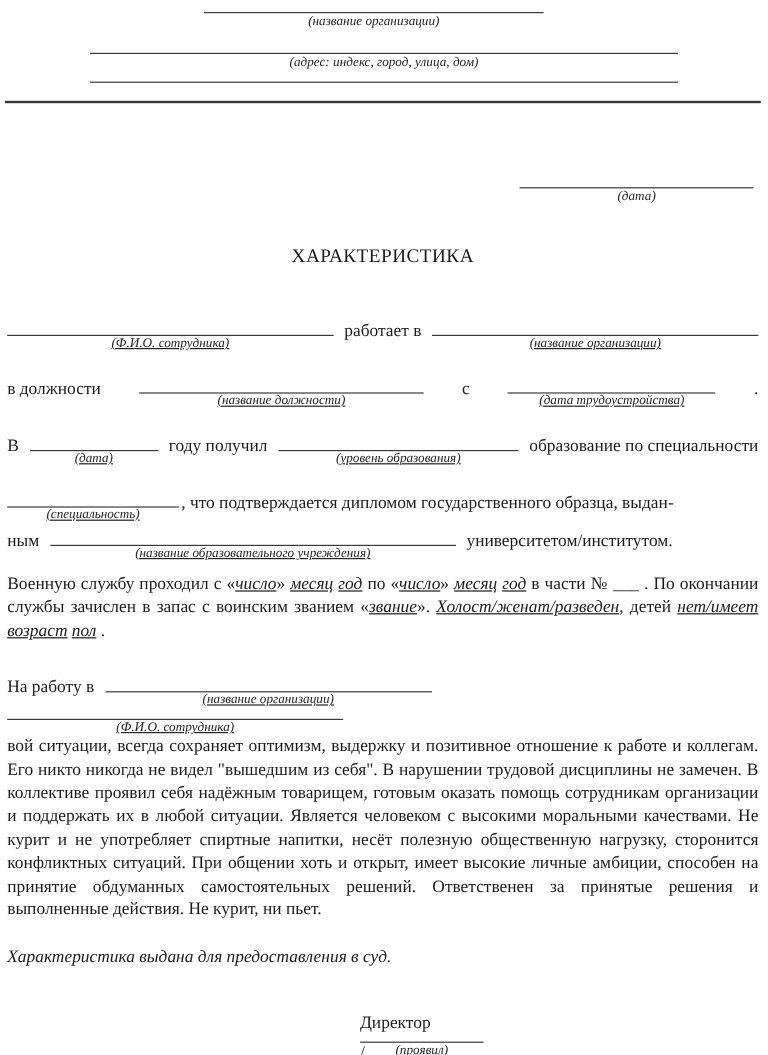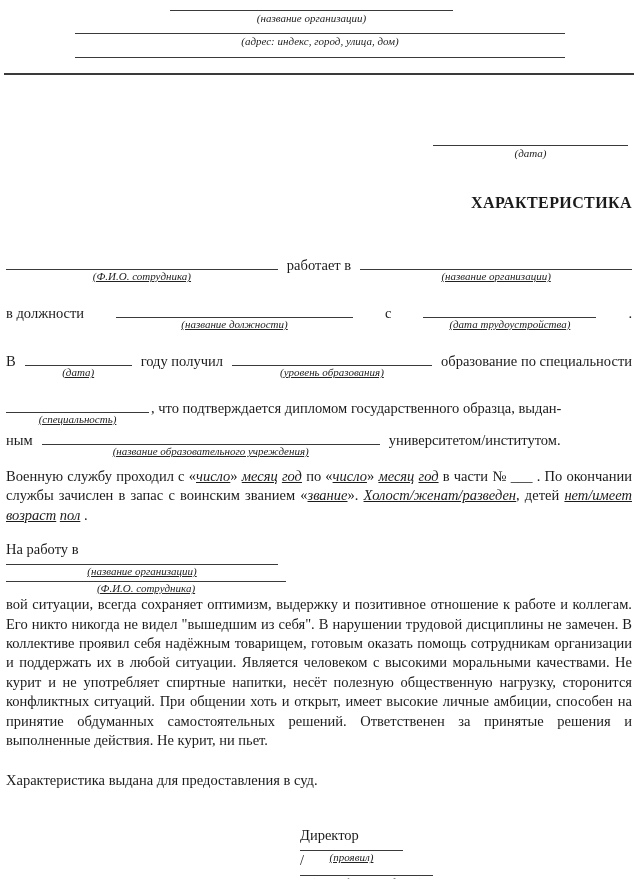--- a/index.html
+++ b/index.html
@@ -10,48 +10,48 @@
   }
   .doc { padding:10px 8px 0 6px; position:relative; }
 
   
   .hfld { position:relative; }
   .hfld .line { height:0; border-bottom:1.6px solid #3a3a3a; }
   .hcap { text-align:center; font-style:italic; font-size:11px; color:#222; margin-top:1px; line-height:12px; }
 
   .widerule { border:0; border-top:2px solid #3a3a3a; margin:15px 0 0 -2px; width:630px; }
 
-  .pagetitle { text-align:right; font-weight:bold; font-size:16px; letter-spacing:0.4px; margin:35px 0 0 0; }
+  .pagetitle { text-align:center; font-weight:normal; font-size:16px; letter-spacing:0.4px; margin:35px 0 0 0; }
 
   
   .row { display:flex; align-items:baseline; column-gap:9px; line-height:19px; }
   .row .txt { white-space:nowrap; flex:0 0 auto; }
   .fld { position:relative; height:5px; border-bottom:1.6px solid #3a3a3a; flex:0 1 auto; min-width:0; }
   .fld .cap {
     position:absolute; top:calc(100% + 1px); left:0; width:100%;
     text-align:center; font-style:italic; font-size:11px; color:#222;
     white-space:nowrap; line-height:12px;text-decoration:underline;
   }
   .grow { flex:1 1 auto; }
 
   .para { text-align:justify; line-height:19.4px; margin:0; }
   .iu { font-style:italic; text-decoration:underline; }
 
-  .plain { line-height:19px; }
+  .plain { line-height:19px;font-style:italic; }
 </style>
 </head>
 <body>
 
 <div class="doc">
 
   <div class="hfld" style="margin-left:164px; width:283px;">
     <div class="line"></div>
     <div class="hcap">(название организации)</div>
   </div>
-  <div class="hfld" style="margin-left:69px; width:490px; margin-top:9px;">
+  <div class="hfld" style="margin-left:69px; width:490px; margin-top:20px;">
     <div class="line"></div>
     <div class="hcap">(адрес: индекс, город, улица, дом)</div>
   </div>
   <div class="hfld" style="margin-left:69px; width:490px; margin-top:10px;">
     <div class="line"></div>
   </div>
 
   <hr class="widerule">
 
   <div class="hfld" style="margin-left:427px; width:195px; margin-top:70px;">
@@ -105,21 +105,21 @@
   <div class="row" style="margin-top:13px;">
     <span class="txt">ным</span>
     <span class="fld" style="width:338px;">
         <span class="cap">(название образовательного учреждения)</span>
       </span>
     <span class="txt">университетом/институтом.</span>
   </div>
 
   <p class="para" style="margin-top:17px;"><span>Военную службу проходил с «</span><span class="iu">число</span><span>» </span><span class="iu">месяц</span><span> </span><span class="iu">год</span><span> по «</span><span class="iu">число</span><span>» </span><span class="iu">месяц</span><span> </span><span class="iu">год</span><span>  в части № ___ . По окончании службы зачислен в запас с воинским званием «</span><span class="iu">звание</span><span>». </span><span class="iu">Холост/женат/разведен</span><span>, детей </span><span class="iu">нет/имеет</span><span> </span><span class="iu">возраст</span><span> </span><span class="iu">пол</span><span> .</span></p>
 
-  <div class="row" style="margin-top:15px;flex-direction:column;">
+  <div class="row" style="margin-top:28px;">
     <span class="txt">На работу в</span>
     <span class="fld" style="width:272px;">
         <span class="cap">(название организации)</span>
       </span>
   </div>
 
   <div class="row" style="margin-top:11px;">
     <span class="fld" style="width:280px;">
         <span class="cap">(Ф.И.О. сотрудника)</span>
       </span>

